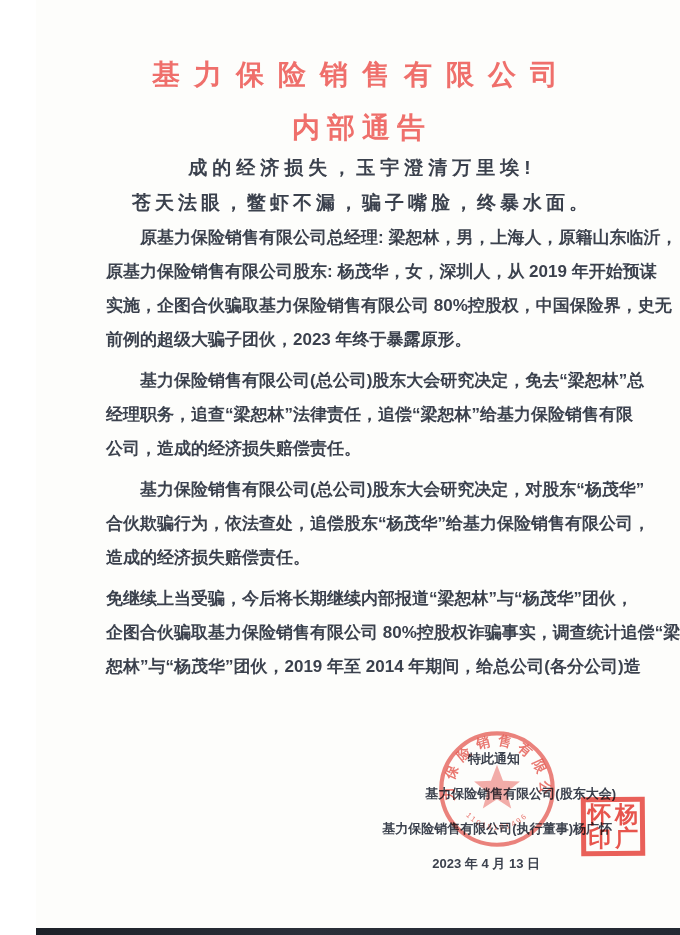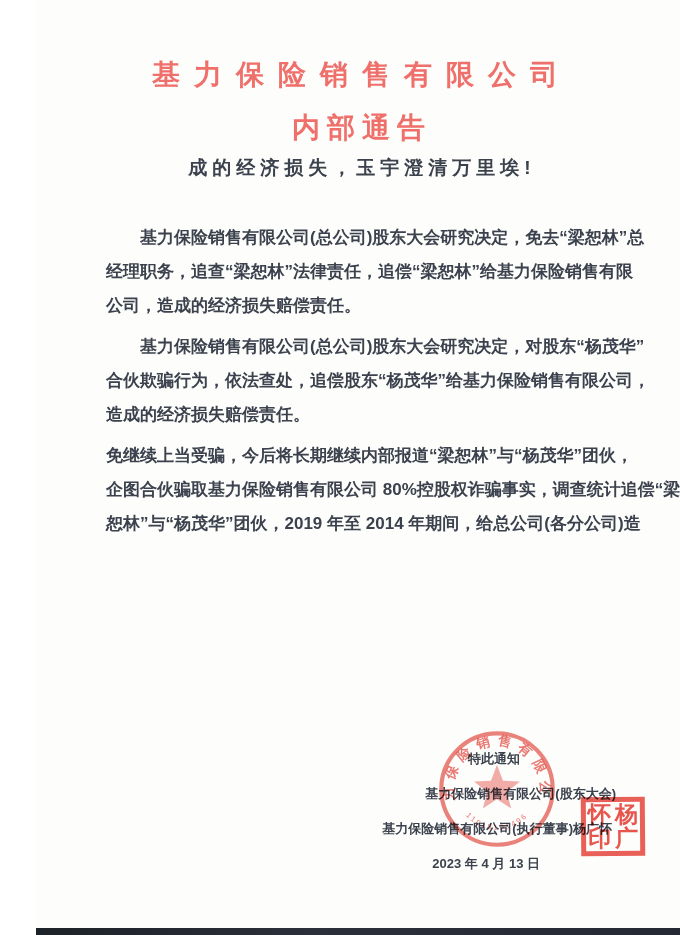--- a/index.html
+++ b/index.html
@@ -104,22 +104,29 @@
 </style>
 </head>
 <body>
 
 <div class="page">
 
   <div class="doc-title line1">基力保险销售有限公司</div>
   <div class="doc-title line2">内部通告</div>
 
   <div class="slogan s1">成的经济损失，玉宇澄清万里埃!</div>
+  <div class="slogan s2">苍天法眼，鳖虾不漏，骗子嘴脸，终暴水面。</div>
 
   <div class="body-text">
+      <div class="para">
+        <div class="line first">原基力保险销售有限公司总经理: 梁恕林，男，上海人，原籍山东临沂，</div>
+        <div class="line">原基力保险销售有限公司股东: 杨茂华，女，深圳人，从 2019 年开始预谋</div>
+        <div class="line">实施，企图合伙骗取基力保险销售有限公司 80%控股权，中国保险界，史无</div>
+        <div class="line">前例的超级大骗子团伙，2023 年终于暴露原形。</div>
+      </div>
       <div class="para">
         <div class="line first">基力保险销售有限公司(总公司)股东大会研究决定，免去“梁恕林”总</div>
         <div class="line">经理职务，追查“梁恕林”法律责任，追偿“梁恕林”给基力保险销售有限</div>
         <div class="line">公司，造成的经济损失赔偿责任。</div>
       </div>
       <div class="para">
         <div class="line first">基力保险销售有限公司(总公司)股东大会研究决定，对股东“杨茂华”</div>
         <div class="line">合伙欺骗行为，依法查处，追偿股东“杨茂华”给基力保险销售有限公司，</div>
         <div class="line">造成的经济损失赔偿责任。</div>
       </div>

